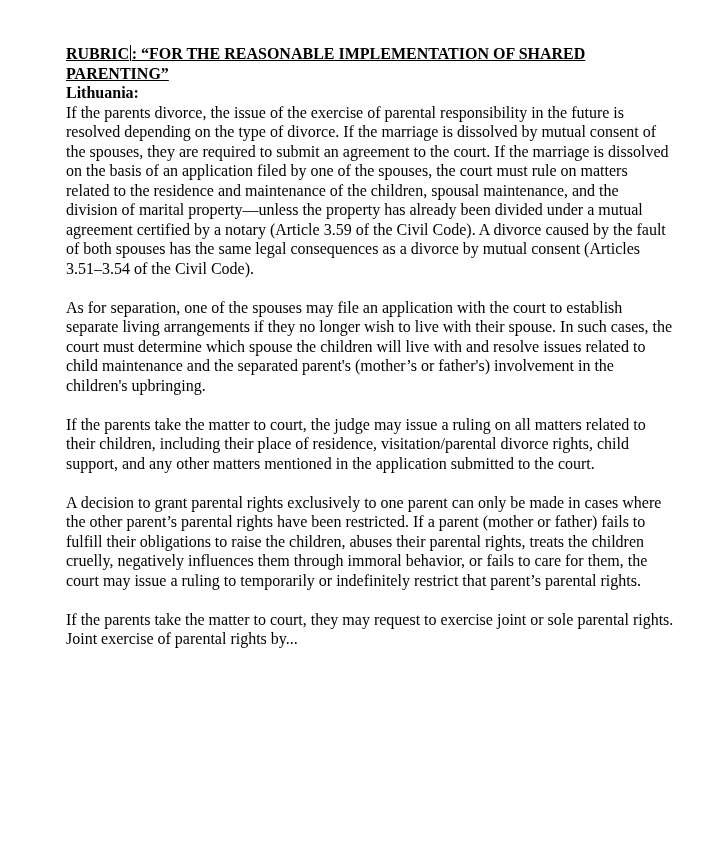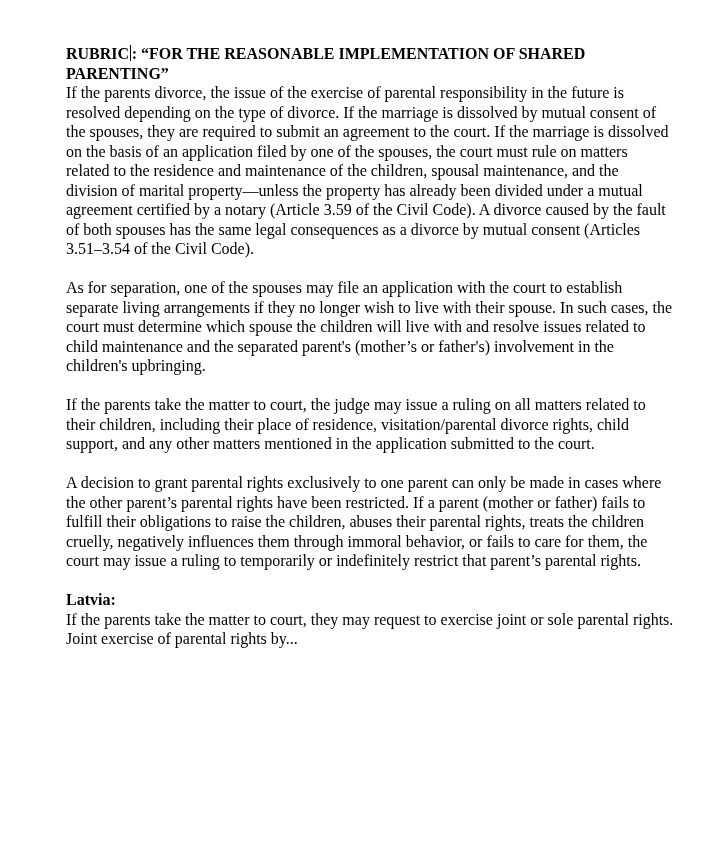--- a/index.html
+++ b/index.html
@@ -22,20 +22,21 @@
     color: #000000;
   }
   .doc-content {
     width: 608px;
   }
   .doc-title {
     font-size: 16px;
     line-height: 19.5px;
     font-weight: bold;
     margin: 0;
+    text-decoration: underline;
   }
   .section-heading {
     font-size: 16px;
     line-height: 19.5px;
     font-weight: bold;
     margin: 0;
   }
   .doc-content p {
     margin: 0 0 19.5px 0;
   }
@@ -53,28 +54,28 @@
 </style>
 </head>
 <body>
 
 <div class="page">
   <div class="doc-content">
 
     <h1 class="doc-title"><span>RUBRIC</span><span class="text-caret"></span><span>: “FOR THE REASONABLE IMPLEMENTATION OF SHARED PARENTING”</span></h1>
 
 
+    <h2 class="section-heading">Lithuania:</h2>
 
     <p>If the parents divorce, the issue of the exercise of parental responsibility in the future is resolved depending on the type of divorce. If the marriage is dissolved by mutual consent of the spouses, they are required to submit an agreement to the court. If the marriage is dissolved on the basis of an application filed by one of the spouses, the court must rule on matters related to the residence and maintenance of the children, spousal maintenance, and the division of marital property—unless the property has already been divided under a mutual agreement certified by a notary (Article 3.59 of the Civil Code). A divorce caused by the fault of both spouses has the same legal consequences as a divorce by mutual consent (Articles 3.51–3.54 of the Civil Code).</p>
 
     <p>As for separation, one of the spouses may file an application with the court to establish separate living arrangements if they no longer wish to live with their spouse. In such cases, the court must determine which spouse the children will live with and resolve issues related to child maintenance and the separated parent's (mother’s or father's) involvement in the children's upbringing.</p>
 
     <p>If the parents take the matter to court, the judge may issue a ruling on all matters related to their children, including their place of residence, visitation/parental divorce rights, child support, and any other matters mentioned in the application submitted to the court.</p>
 
     <p>A decision to grant parental rights exclusively to one parent can only be made in cases where the other parent’s parental rights have been restricted. If a parent (mother or father) fails to fulfill their obligations to raise the children, abuses their parental rights, treats the children cruelly, negatively influences them through immoral behavior, or fails to care for them, the court may issue a ruling to temporarily or indefinitely restrict that parent’s parental rights.</p>
 
-    <h2 class="section-heading">Latvia:</h2>
 
 
     <p>If the parents take the matter to court, they may request to exercise joint or sole parental rights. Joint exercise of parental rights by...</p>
 
   </div>
 </div>
 
 </body></html>

